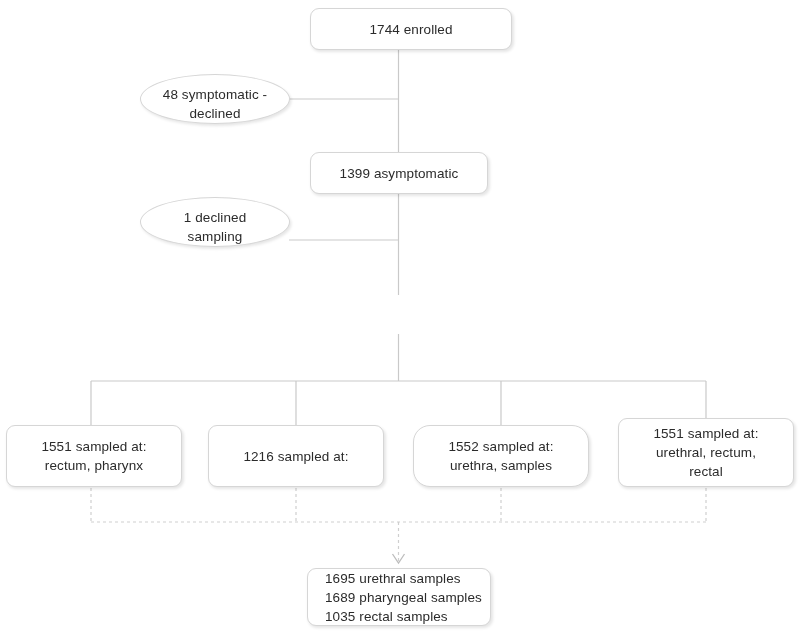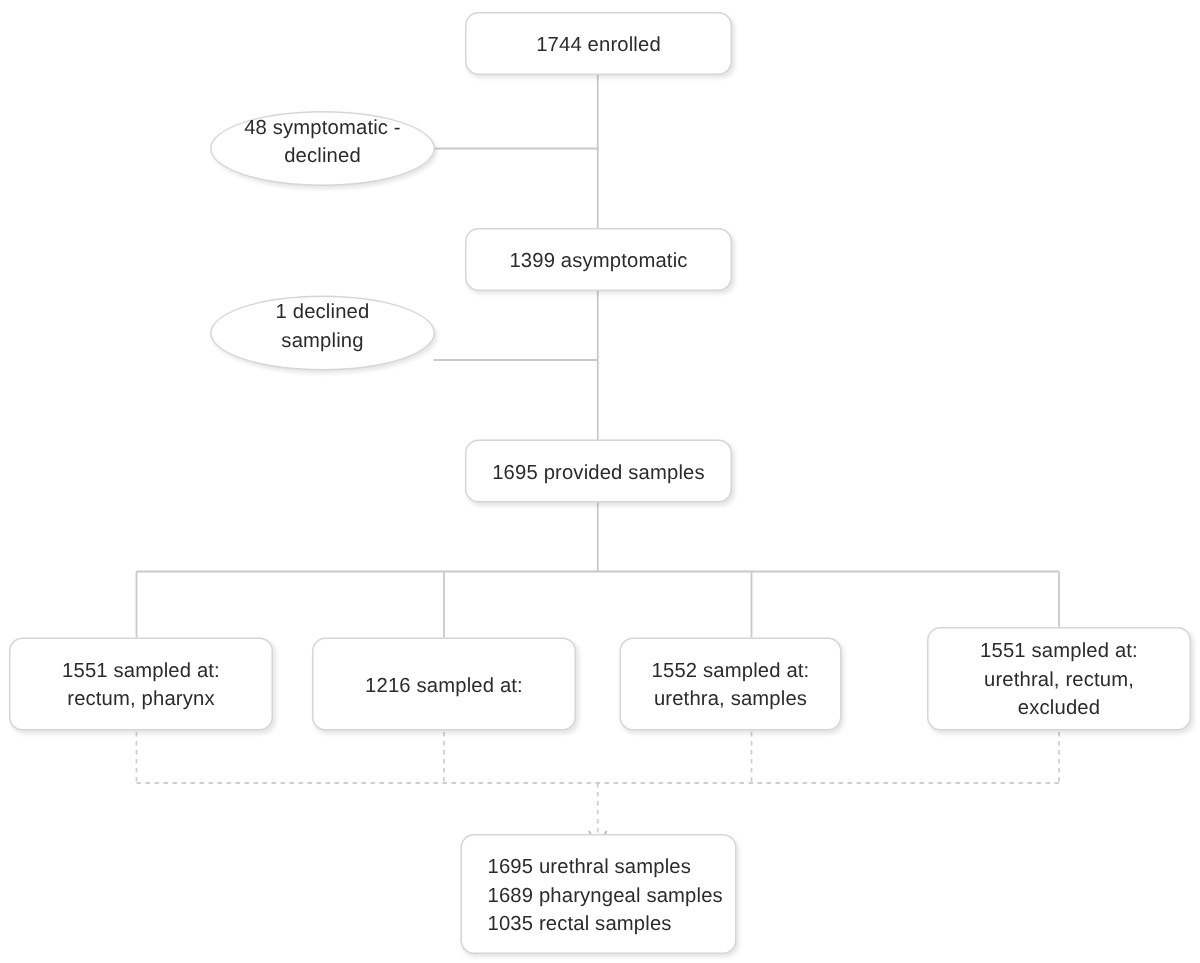--- a/index.html
+++ b/index.html
@@ -50,21 +50,21 @@
     padding-left: 17px;
   }
   .ellipse {
     position: absolute;
     box-sizing: border-box;
     background: #ffffff;
     border: 1px solid #d6d6d6;
     border-radius: 50%;
     box-shadow: 1.5px 2px 3px rgba(0,0,0,0.10);
     display: flex;
-    align-items: flex-start;
+    align-items: flex-end;
     justify-content: center;
     color: #2b2b2b;
     font-size: 13.5px;
     line-height: 19px;
     text-align: center;
     letter-spacing: 0.1px;
   }
   .txt-line { display: block; white-space: nowrap; }
 </style>
 </head>
@@ -95,21 +95,21 @@
     <line x1="296" y1="488" x2="296" y2="522" stroke="#cfcfcf" stroke-width="1.2" stroke-dasharray="3,3"></line>
     <line x1="501" y1="488" x2="501" y2="522" stroke="#cfcfcf" stroke-width="1.2" stroke-dasharray="3,3"></line>
     <line x1="706" y1="488" x2="706" y2="522" stroke="#cfcfcf" stroke-width="1.2" stroke-dasharray="3,3"></line>
 
     <line x1="91" y1="522" x2="706" y2="522" stroke="#cfcfcf" stroke-width="1.2" stroke-dasharray="3,3"></line>
 
     <line x1="398.5" y1="522" x2="398.5" y2="561" stroke="#cfcfcf" stroke-width="1.2" stroke-dasharray="3,3"></line>
     <path d="M 392.5 554 L 398.5 563 L 404.5 554" fill="none" stroke="#bdbdbd" stroke-width="1.3"></path>
   </svg>
 
-  <div class="node" style="left:310px; top:8px; width:178px; height:42px;">
+  <div class="node" style="left:310px; top:8px; width:202px; height:42px;">
     <span class="lines">
       <span class="txt-line">1744 enrolled</span>
     </span>
   </div>
 
   <div class="ellipse" style="left:140px; top:74px; width:150px; height:50px;">
     <span class="lines">
       <span class="txt-line">48 symptomatic -</span>
       <span class="txt-line">declined</span>
     </span>
@@ -121,55 +121,50 @@
     </span>
   </div>
 
   <div class="ellipse" style="left:140px; top:197px; width:150px; height:50px;">
     <span class="lines">
       <span class="txt-line">1 declined</span>
       <span class="txt-line">sampling</span>
     </span>
   </div>
 
-  <div class="node" style="left:310px; top:293px; width:178px; height:42px;">
-    <span class="lines">
-      <span class="txt-line">1695 provided samples</span>
-    </span>
-  </div>
 
   <div class="node" style="left:6px; top:425px; width:176px; height:62px;">
     <span class="lines">
       <span class="txt-line">1551 sampled at:</span>
       <span class="txt-line">rectum, pharynx</span>
     </span>
   </div>
 
   <div class="node" style="left:208px; top:425px; width:176px; height:62px;">
     <span class="lines">
       <span class="txt-line">1216 sampled at:</span>
     </span>
   </div>
 
-  <div class="node" style="left:413px; top:425px; width:148px; height:62px;">
+  <div class="node" style="left:413px; top:425px; width:176px; height:62px;border-radius:17px;">
     <span class="lines">
       <span class="txt-line">1552 sampled at:</span>
       <span class="txt-line">urethra, samples</span>
     </span>
   </div>
 
   <div class="node" style="left:618px; top:418px; width:176px; height:69px;">
     <span class="lines">
       <span class="txt-line">1551 sampled at:</span>
       <span class="txt-line">urethral, rectum,</span>
-      <span class="txt-line">excluded</span>
+      <span class="txt-line">rectal</span>
     </span>
   </div>
 
-  <div class="node left-align" style="left:307px; top:556px; width:184px; height:80px;">
+  <div class="node left-align" style="left:307px; top:568px; width:184px; height:58px;">
     <span class="lines">
       <span class="txt-line">1695 urethral samples</span>
       <span class="txt-line">1689 pharyngeal samples</span>
       <span class="txt-line">1035 rectal samples</span>
     </span>
   </div>
 
 </div>
 
 </body></html>

